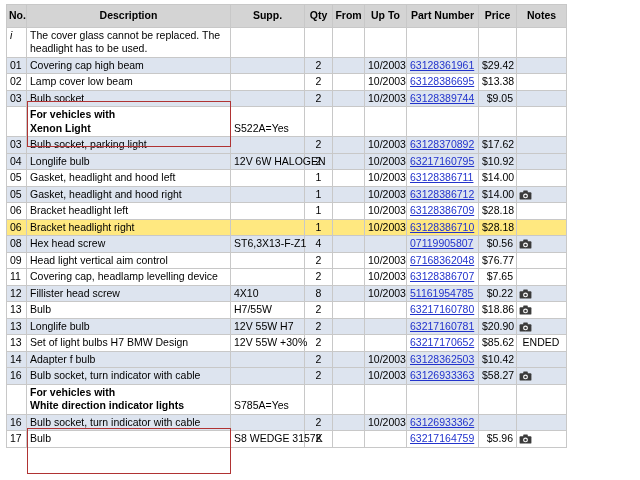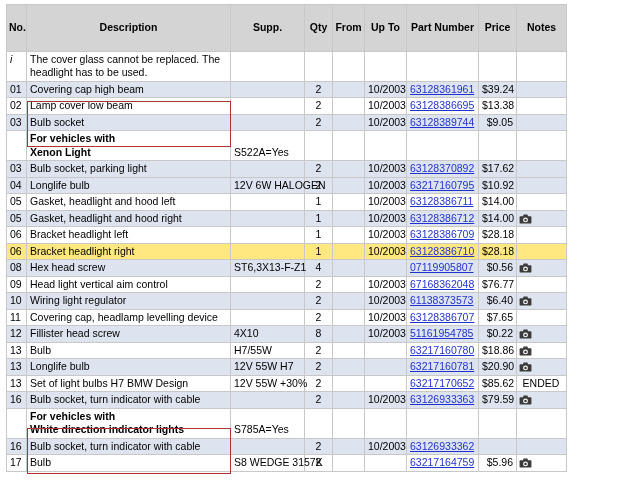--- a/index.html
+++ b/index.html
@@ -9,21 +9,21 @@
   *{box-sizing:border-box;}
   html,body{margin:0;padding:0;}
   body{
     width:640px;height:480px;background:#fff;overflow:hidden;
     font-family:"Liberation Sans","DejaVu Sans",sans-serif;
     font-size:10.5px;color:#000;
   }
   #table-wrap{position:relative;margin:4px 0 0 6px;width:560px;}
   table{border-collapse:collapse;table-layout:fixed;width:560px;}
   th,td{border:1px solid var(--grid);padding:1px 3px;vertical-align:top;line-height:13.5px;overflow:hidden;}
-  thead th{background:var(--header-bg);font-weight:bold;text-align:center;padding:16px 2px;white-space:nowrap;}
+  thead th{background:var(--header-bg);font-weight:bold;text-align:center;padding:4px 2px;white-space:nowrap;}
   th.col-no{width:20px}
   th.col-desc{width:204px}
   th.col-supp{width:74px}
   th.col-qty{width:28px}
   th.col-from{width:32px}
   th.col-upto{width:42px}
   th.col-part{width:72px}
   th.col-price{width:38px}
   th.col-notes{width:50px}
   td{white-space:nowrap;background-clip:padding-box;}
@@ -73,21 +73,21 @@
           <td class="col-notes"></td>
         </tr>
         <tr class="shaded part-row">
           <td class="col-no">01</td>
           <td class="col-desc">Covering cap high beam</td>
           <td class="col-supp"></td>
           <td class="col-qty">2</td>
           <td class="col-from"></td>
           <td class="col-upto">10/2003</td>
           <td class="col-part"><a href="#" class="part-link">63128361961</a></td>
-          <td class="col-price">$39.24</td>
+          <td class="col-price">$29.42</td>
           <td class="col-notes"></td>
         </tr>
         <tr class="part-row">
           <td class="col-no">02</td>
           <td class="col-desc">Lamp cover low beam</td>
           <td class="col-supp"></td>
           <td class="col-qty">2</td>
           <td class="col-from"></td>
           <td class="col-upto">10/2003</td>
           <td class="col-part"><a href="#" class="part-link">63128386695</a></td>
@@ -210,36 +210,20 @@
           <td class="col-no">09</td>
           <td class="col-desc">Head light vertical aim control</td>
           <td class="col-supp"></td>
           <td class="col-qty">2</td>
           <td class="col-from"></td>
           <td class="col-upto">10/2003</td>
           <td class="col-part"><a href="#" class="part-link">67168362048</a></td>
           <td class="col-price">$76.77</td>
           <td class="col-notes"></td>
         </tr>
-        <tr class="shaded part-row">
-          <td class="col-no">10</td>
-          <td class="col-desc">Wiring light regulator</td>
-          <td class="col-supp"></td>
-          <td class="col-qty">2</td>
-          <td class="col-from"></td>
-          <td class="col-upto">10/2003</td>
-          <td class="col-part"><a href="#" class="part-link">61138373573</a></td>
-          <td class="col-price">$6.40</td>
-          <td class="col-notes"><span class="cam"><svg viewBox="0 0 14 11" width="13" height="10">
-                <rect x="0.5" y="2.5" width="13" height="8" rx="1" fill="#3a3a3a"></rect>
-                <rect x="4.5" y="0.5" width="5" height="3" rx="0.5" fill="#3a3a3a"></rect>
-                <circle cx="7" cy="6.5" r="2.7" fill="#ffffff"></circle>
-                <circle cx="7" cy="6.5" r="1.4" fill="#3a3a3a"></circle>
-              </svg></span></td>
-        </tr>
         <tr class="part-row">
           <td class="col-no">11</td>
           <td class="col-desc">Covering cap, headlamp levelling device</td>
           <td class="col-supp"></td>
           <td class="col-qty">2</td>
           <td class="col-from"></td>
           <td class="col-upto">10/2003</td>
           <td class="col-part"><a href="#" class="part-link">63128386707</a></td>
           <td class="col-price">$7.65</td>
           <td class="col-notes"></td>
@@ -297,28 +281,39 @@
           <td class="col-desc">Set of light bulbs H7 BMW Design</td>
           <td class="col-supp">12V 55W +30%</td>
           <td class="col-qty">2</td>
           <td class="col-from"></td>
           <td class="col-upto"></td>
           <td class="col-part"><a href="#" class="part-link">63217170652</a></td>
           <td class="col-price">$85.62</td>
           <td class="col-notes notes-text">ENDED</td>
         </tr>
         <tr class="shaded part-row">
+          <td class="col-no">14</td>
+          <td class="col-desc">Adapter f bulb</td>
+          <td class="col-supp"></td>
+          <td class="col-qty">2</td>
+          <td class="col-from"></td>
+          <td class="col-upto">10/2003</td>
+          <td class="col-part"><a href="#" class="part-link">63128362503</a></td>
+          <td class="col-price">$10.42</td>
+          <td class="col-notes"></td>
+        </tr>
+        <tr class="shaded part-row">
           <td class="col-no">16</td>
           <td class="col-desc">Bulb socket, turn indicator with cable</td>
           <td class="col-supp"></td>
           <td class="col-qty">2</td>
           <td class="col-from"></td>
           <td class="col-upto">10/2003</td>
           <td class="col-part"><a href="#" class="part-link">63126933363</a></td>
-          <td class="col-price">$79.59</td>
+          <td class="col-price">$58.27</td>
           <td class="col-notes"><span class="cam"><svg viewBox="0 0 14 11" width="13" height="10">
                 <rect x="0.5" y="2.5" width="13" height="8" rx="1" fill="#3a3a3a"></rect>
                 <rect x="4.5" y="0.5" width="5" height="3" rx="0.5" fill="#3a3a3a"></rect>
                 <circle cx="7" cy="6.5" r="2.7" fill="#ffffff"></circle>
                 <circle cx="7" cy="6.5" r="1.4" fill="#3a3a3a"></circle>
               </svg></span></td>
         </tr>
         <tr class="group-row">
           <td class="col-no"></td>
           <td class="col-desc">

